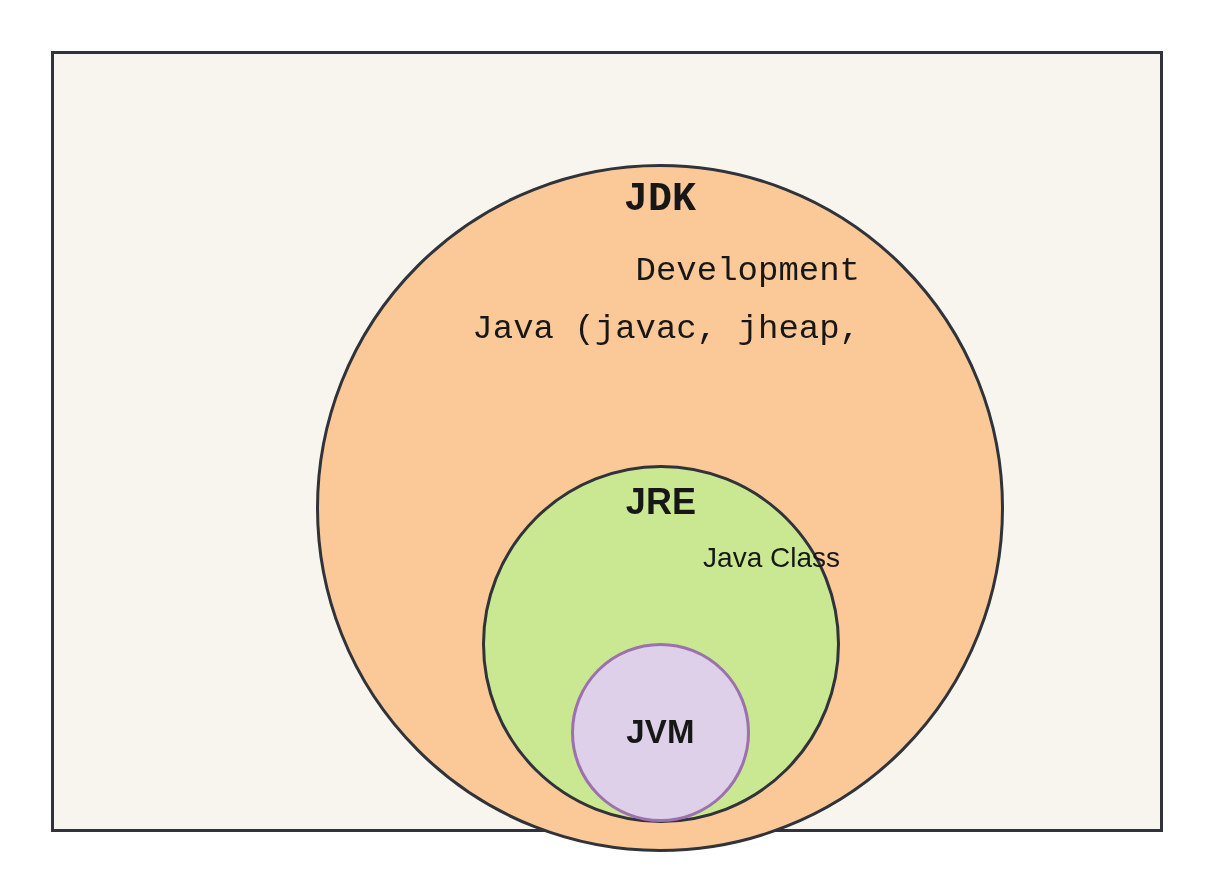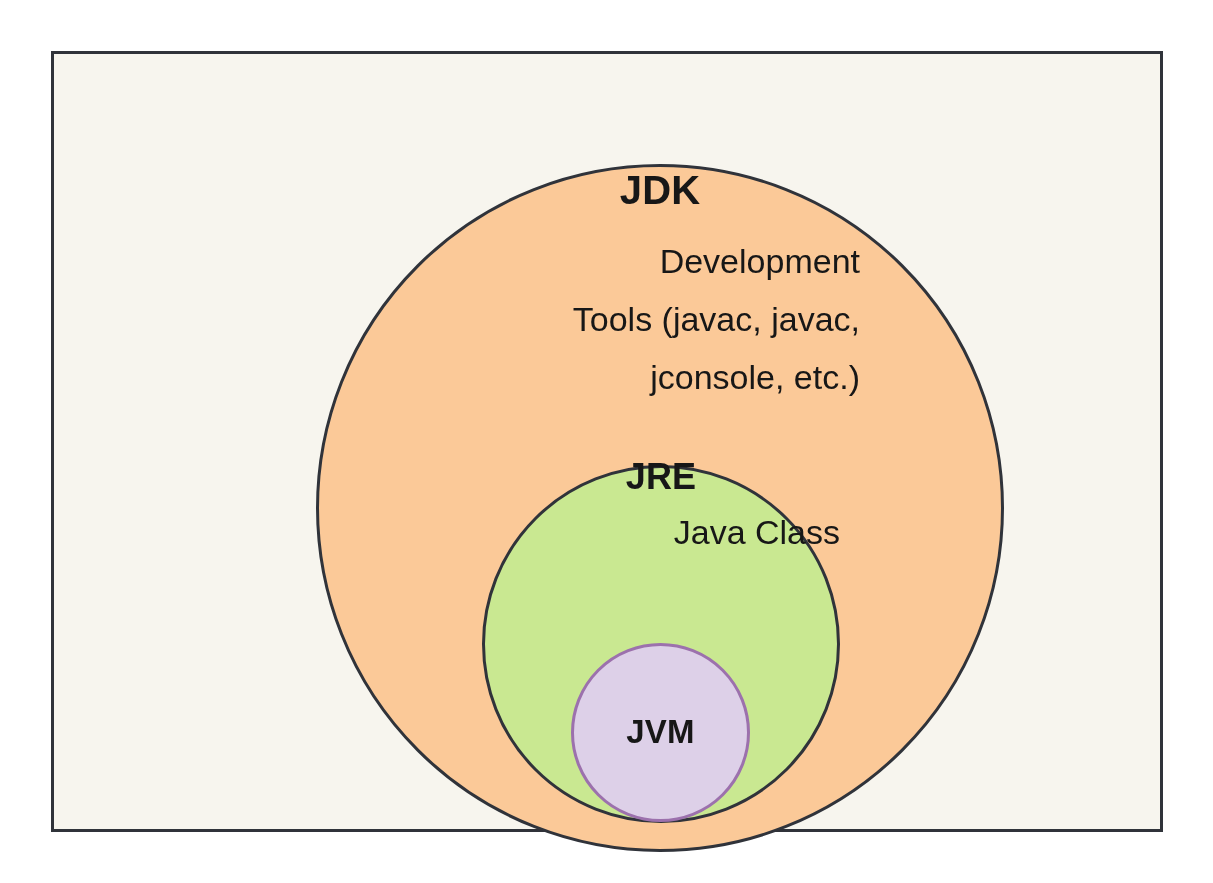--- a/index.html
+++ b/index.html
@@ -84,49 +84,50 @@
   }
 
   .body-line {
     font-weight: normal;
     text-align: right;
   }
 
   
   .jdk-text {
     left: 262px;
-    top: 114px;
+    top: 124px;
     width: 688px;
+    font-family: Liberation Mono, monospace;
   }
   .jdk-text .title {
     font-size: 40px;
     line-height: 44px;
   }
   .jdk-text .body-block {
     margin-top: 20px;
     font-size: 34px;
     line-height: 58px;
     width: 400px;
     margin-left: auto;
     margin-right: auto;
   }
 
   
   .jre-text {
     left: 428px;
-    top: 403px;
+    top: 428px;
     width: 358px;
   }
   .jre-text .title {
     font-size: 36px;
     line-height: 40px;
   }
   .jre-text .body-block {
     margin-top: 14px;
-    font-size: 34px;
+    font-size: 28px;
     line-height: 43px;
   }
 
   
   .jvm-text {
     left: 517px;
     top: 660px;
     width: 179px;
   }
   .jvm-text .title {
@@ -142,22 +143,21 @@
   <div class="frame" style="background: rgb(247, 245, 238); border-color: rgb(48, 51, 58);">
 
     <div class="circle circle-jdk" style="background: rgb(251, 201, 152); border-color: rgb(48, 51, 58);"></div>
     <div class="circle circle-jre" style="background: rgb(201, 232, 145); border-color: rgb(48, 51, 58);"></div>
     <div class="circle circle-jvm" style="background: rgb(221, 208, 232); border-color: rgb(156, 113, 173);"></div>
 
     <div class="label-group jdk-text">
       <div class="title">JDK</div>
       <div class="body-block">
         <div class="body-line">Development</div>
-        <div class="body-line">Tools (javac, javac,</div>
-        <div class="body-line">jconsole, etc.)</div>
+        <div class="body-line">Java (javac, jheap,</div>
       </div>
     </div>
 
     <div class="label-group jre-text">
       <div class="title">JRE</div>
       <div class="body-block">
         <div class="body-line">Java Class</div>
       </div>
     </div>
 

